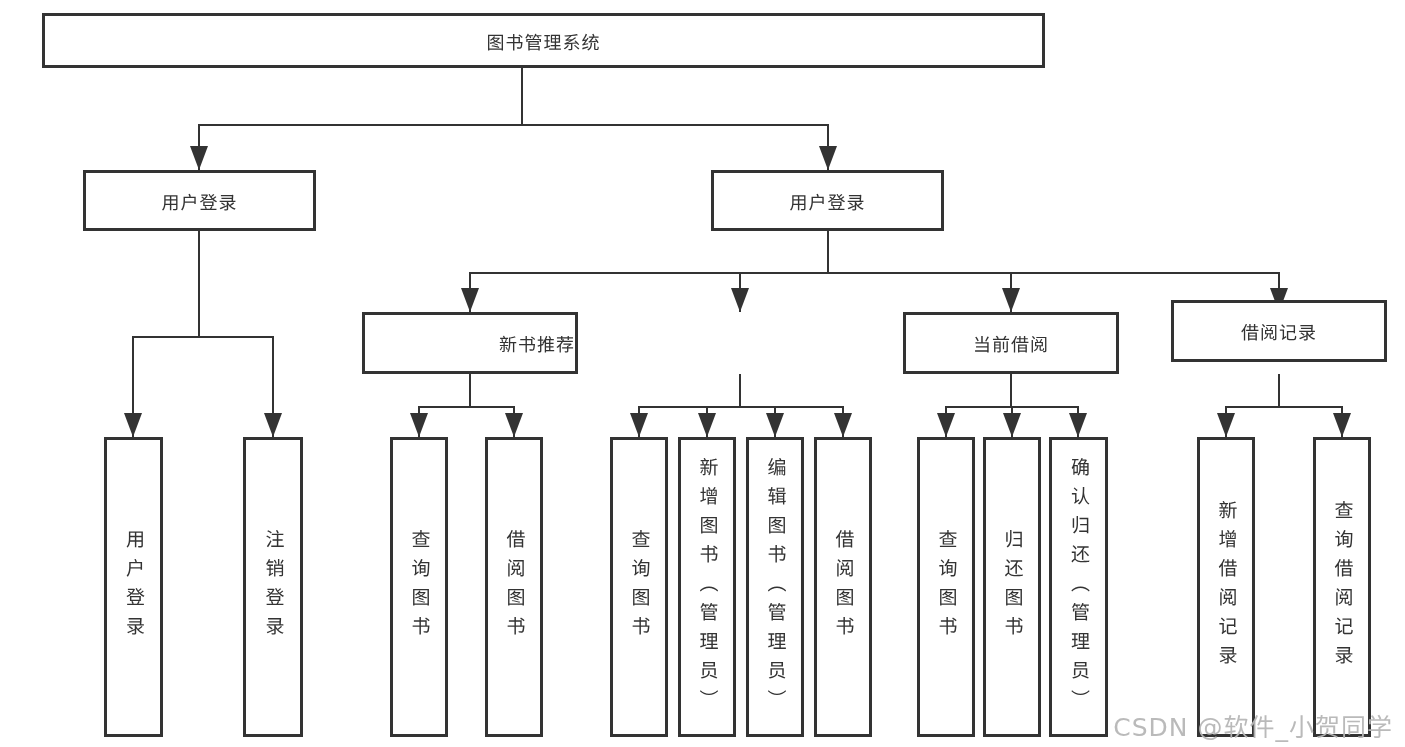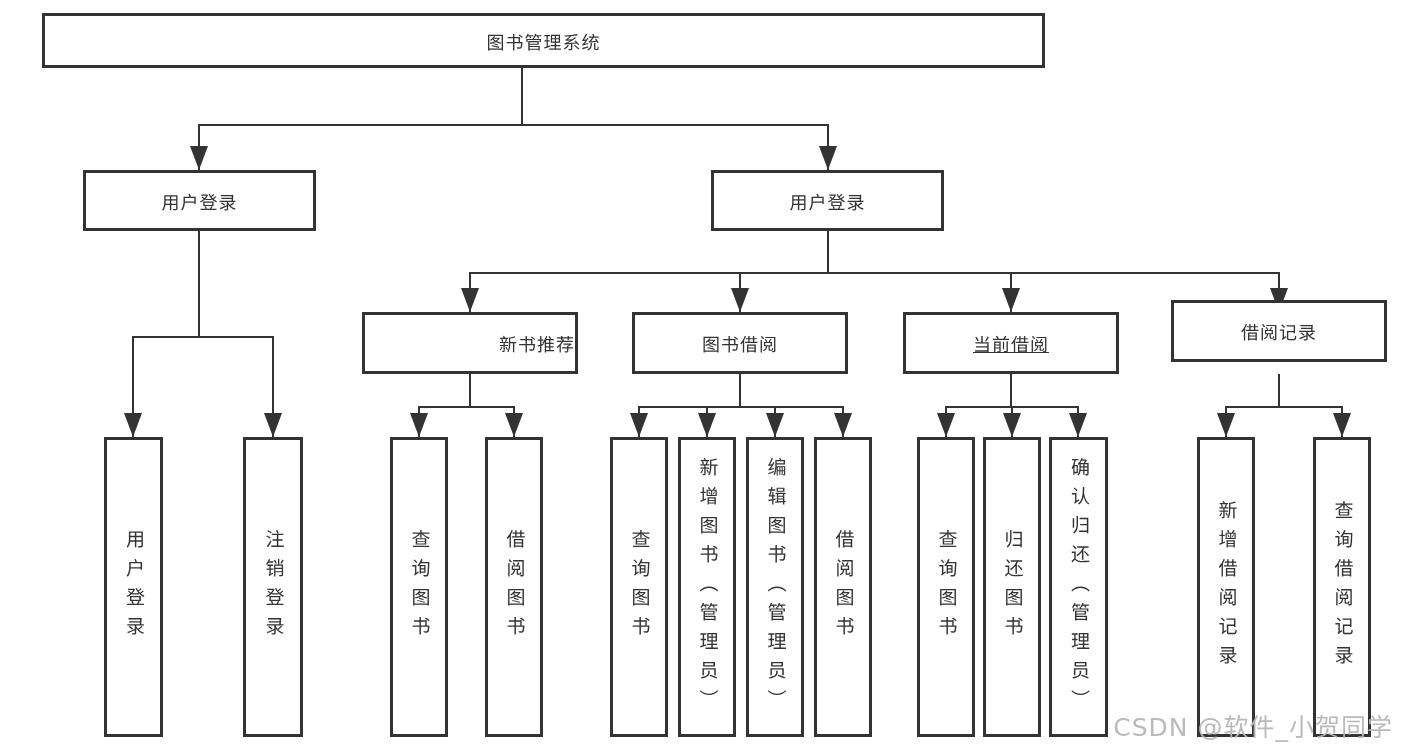--- a/index.html
+++ b/index.html
@@ -82,24 +82,21 @@
   <div class="node h" style="left:83px; top:170px; width:233px; height:61px;">
     <span class="lbl">用户登录</span>
   </div>
   <div class="node h" style="left:711px; top:170px; width:233px; height:61px;">
     <span class="lbl">用户登录</span>
   </div>
 
   <div class="node h" style="left:362px; top:312px; width:216px; height:62px;justify-content:flex-end;">
     <span class="lbl">新书推荐</span>
   </div>
-  <div class="node h" style="left:632px; top:312px; width:216px; height:62px;">
-    <span class="lbl">图书借阅</span>
-  </div>
-  <div class="node h" style="left:903px; top:312px; width:216px; height:62px;text-decoration:underline;">
+  <div class="node h" style="left:903px; top:312px; width:216px; height:62px;">
     <span class="lbl">当前借阅</span>
   </div>
   <div class="node h" style="left:1171px; top:300px; width:216px; height:62px;align-items:center;">
     <span class="lbl">借阅记录</span>
   </div>
 
   <div class="node v" style="left:104px; top:437px; width:59px; height:300px;">
     <span class="lbl">用户登录</span>
   </div>
   <div class="node v" style="left:243px; top:437px; width:60px; height:300px;">

